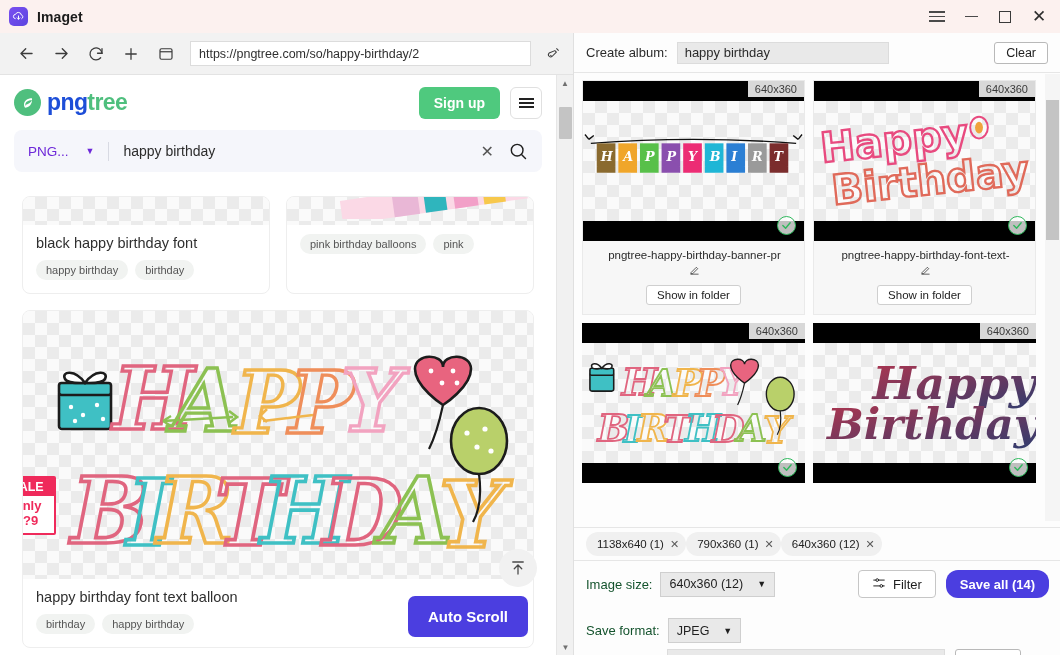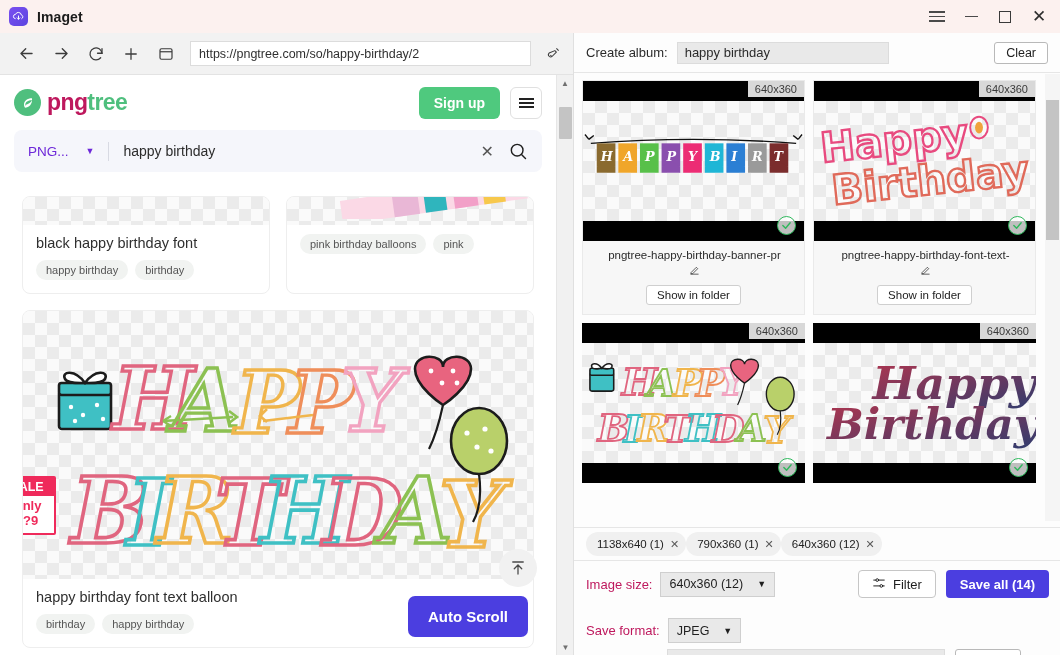--- a/index.html
+++ b/index.html
@@ -67,21 +67,21 @@
   .pngtree-header {
     height: 55px; display: flex; align-items: center; padding: 0 14px;
     background: #fff;
   }
   .logo-wrap { display: flex; align-items: center; gap: 6px; }
   .logo-circle {
     width: 27px; height: 27px; border-radius: 50%;
     background: #4fbf7e; display: flex; align-items: center; justify-content: center;
   }
   .logo-text { font-size: 23px; font-weight: bold; letter-spacing: -0.6px; }
-  .logo-png { color: #be185d; margin-top: 24px; }
+  .logo-png { color: #1d4ed8; margin-top: 24px; }
   .logo-tree { color: #4fbf7e; }
   .signup-btn {
     margin-left: auto; background: #4fc97e; color: #fff;
     font-size: 14px; font-weight: bold; border-radius: 6px;
     padding: 8px 15px; border: none; cursor: pointer;
   }
   .menu-btn {
     margin-left: 10px; width: 32px; height: 32px; border: 1px solid #e0e0e0;
     border-radius: 6px; display: flex; align-items: center; justify-content: center;
     background: #fff; cursor: pointer;
@@ -227,33 +227,33 @@
   .chip {
     background: #f0f0f0; border-radius: 12px; padding: 3px 7px 3px 11px;
     font-size: 11.5px; color: #222; display: flex; align-items: center; gap: 6px;
   }
   .chip .x { color: #5a5a5a; font-size: 11px; font-family: "DejaVu Sans", sans-serif; }
 
   .controls-row {
     position: absolute; top: 531px; left: 0; width: 487px; height: 40px;
     display: flex; align-items: center; padding: 0 12px;
   }
-  .ctl-label { font-size: 13px; color: #be185d; margin-right: 8px; }
+  .ctl-label { font-size: 13px; color: #14532d; margin-right: 8px; }
   .sel-box {
     background: #e9e9e9; border: 1px solid #cfcfcf; height: 25px;
     display: flex; align-items: center; padding: 0 8px; gap: 14px;
     font-size: 12.5px; color: #1f1f1f; cursor: pointer;
   }
   .filter-btn {
     margin-left: auto; border: 1px solid #c6c6c6; background: #fff; border-radius: 4px;
     height: 28px; display: flex; align-items: center; gap: 7px; padding: 0 13px;
     font-size: 13px; color: #1f1f1f; cursor: pointer;
   }
   .saveall-btn {
-    margin-left: 10px; background: #4b3ee0; color: #fff; border: none; border-radius: 4px;
+    margin-left: 10px; background: #4b3ee0; color: #fff; border: none; border-radius: 12px;
     height: 28px; display: flex; align-items: center; padding: 0 14px;
     font-size: 13px; font-weight: bold; cursor: pointer;
   }
 
   .save-row {
     position: absolute; top: 585px; left: 0; width: 487px;
     display: flex; align-items: center; padding: 0 12px;
   }
   .loc-row {
     position: absolute; top: 616px; left: 0; width: 487px;

